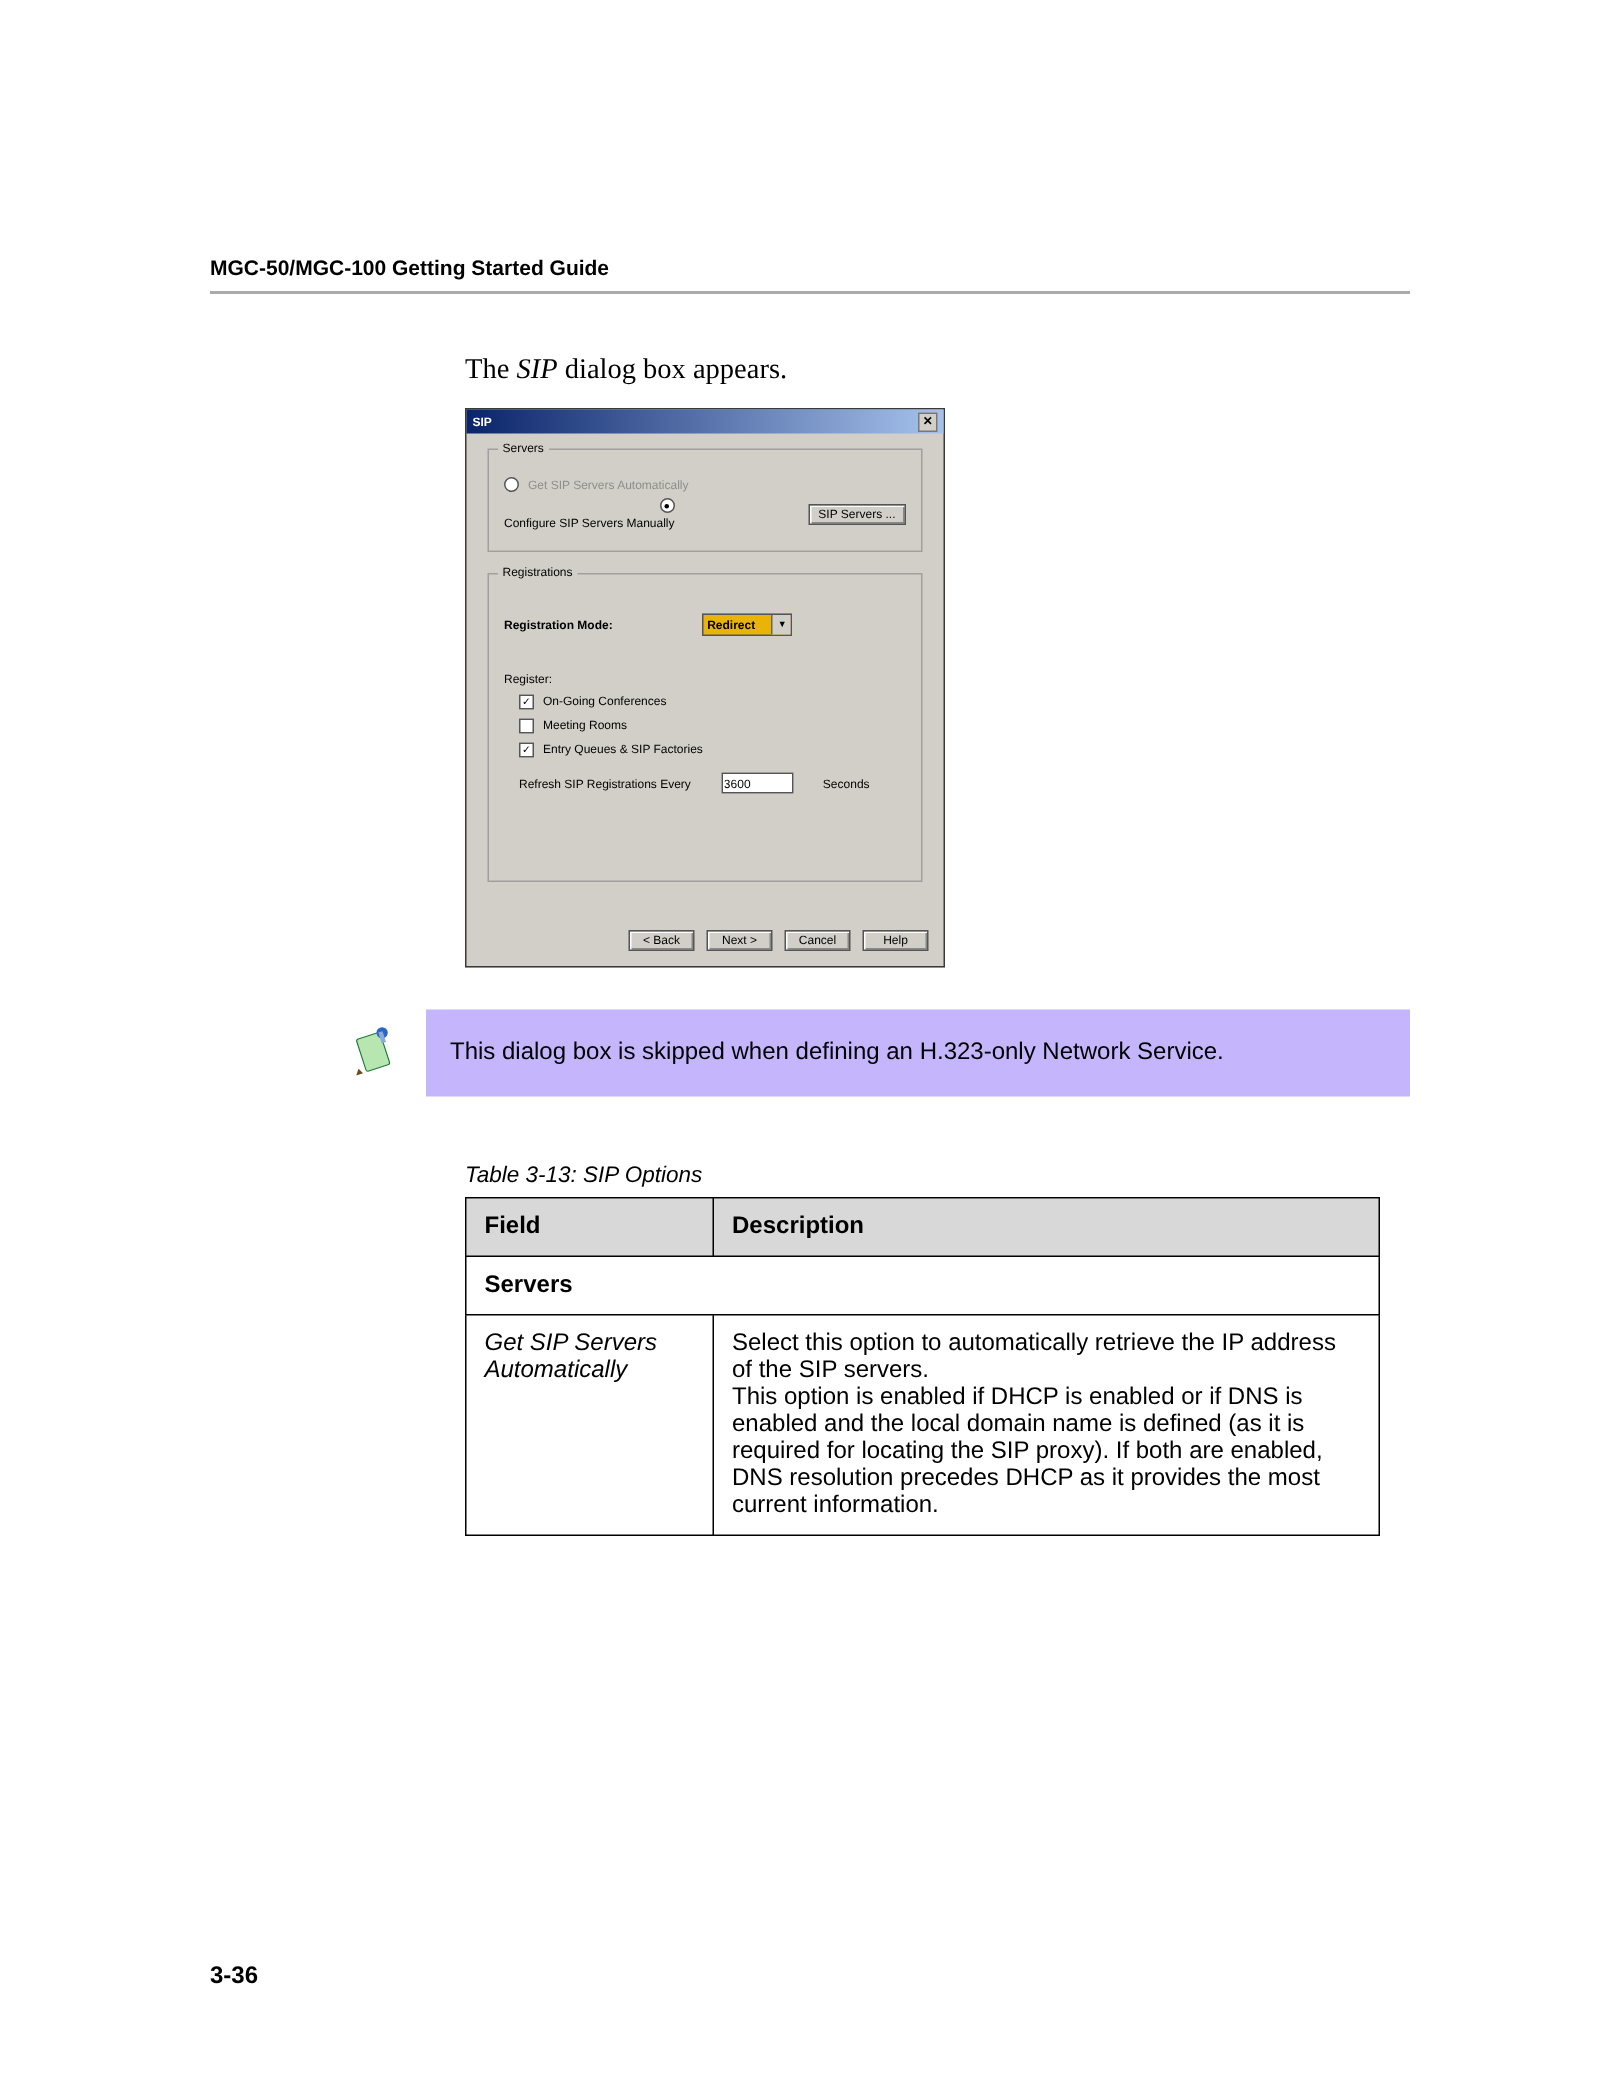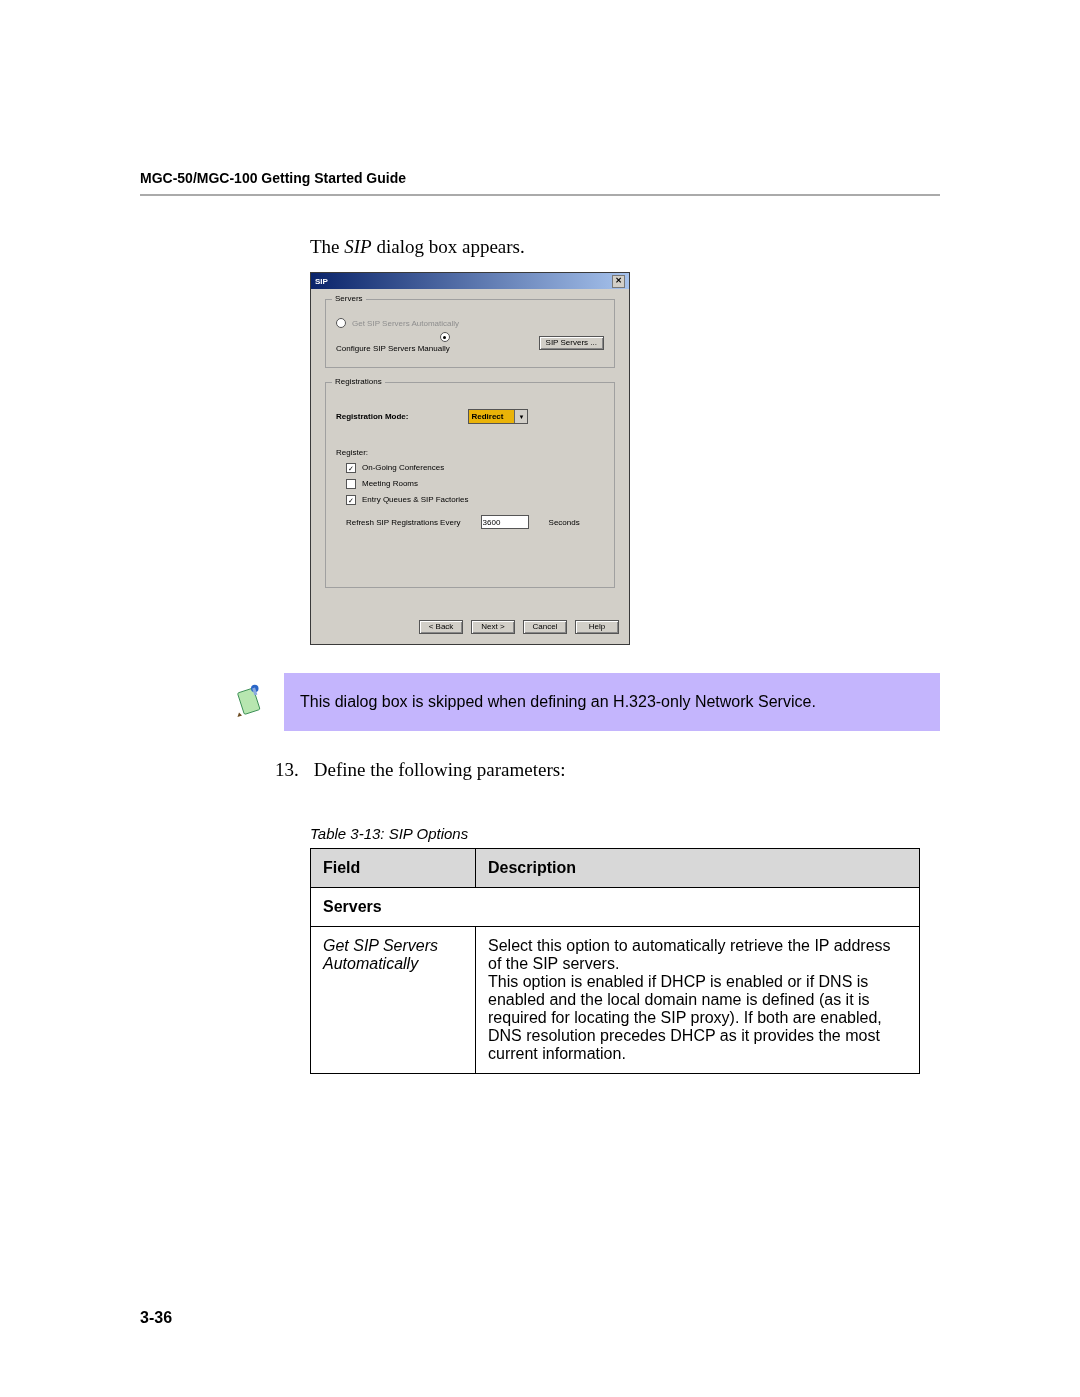--- a/index.html
+++ b/index.html
@@ -282,24 +282,20 @@
   <div class="note-block">
     <svg class="note-icon" viewBox="0 0 48 48">
       <polygon points="12,38 10,44 16,42" fill="#6b4a1f"></polygon>
       <rect x="14" y="8" width="22" height="30" rx="2" fill="#b7e6b0" stroke="#1a7a3a" stroke-width="1" transform="rotate(-18 25 23)"></rect>
       <circle cx="33" cy="6" r="5" fill="#2a66c7"></circle>
       <rect x="31" y="5" width="4" height="10" fill="#8aa9df" transform="rotate(-18 33 10)"></rect>
     </svg>
     <div class="note-box">This dialog box is skipped when defining an H.323-only Network Service.</div>
   </div>
 
-  <div class="step-line">
-    <span class="step-num">13.</span>
-    <span>Define the following parameters:</span>
-  </div>
 
   <div class="table-caption">Table 3-13: SIP Options</div>
   <table class="options">
     <tbody>
         <tr>
       <th>Field</th>
       <th>Description</th>
     </tr>
     <tr>
       <td class="section" colspan="2">Servers</td>

